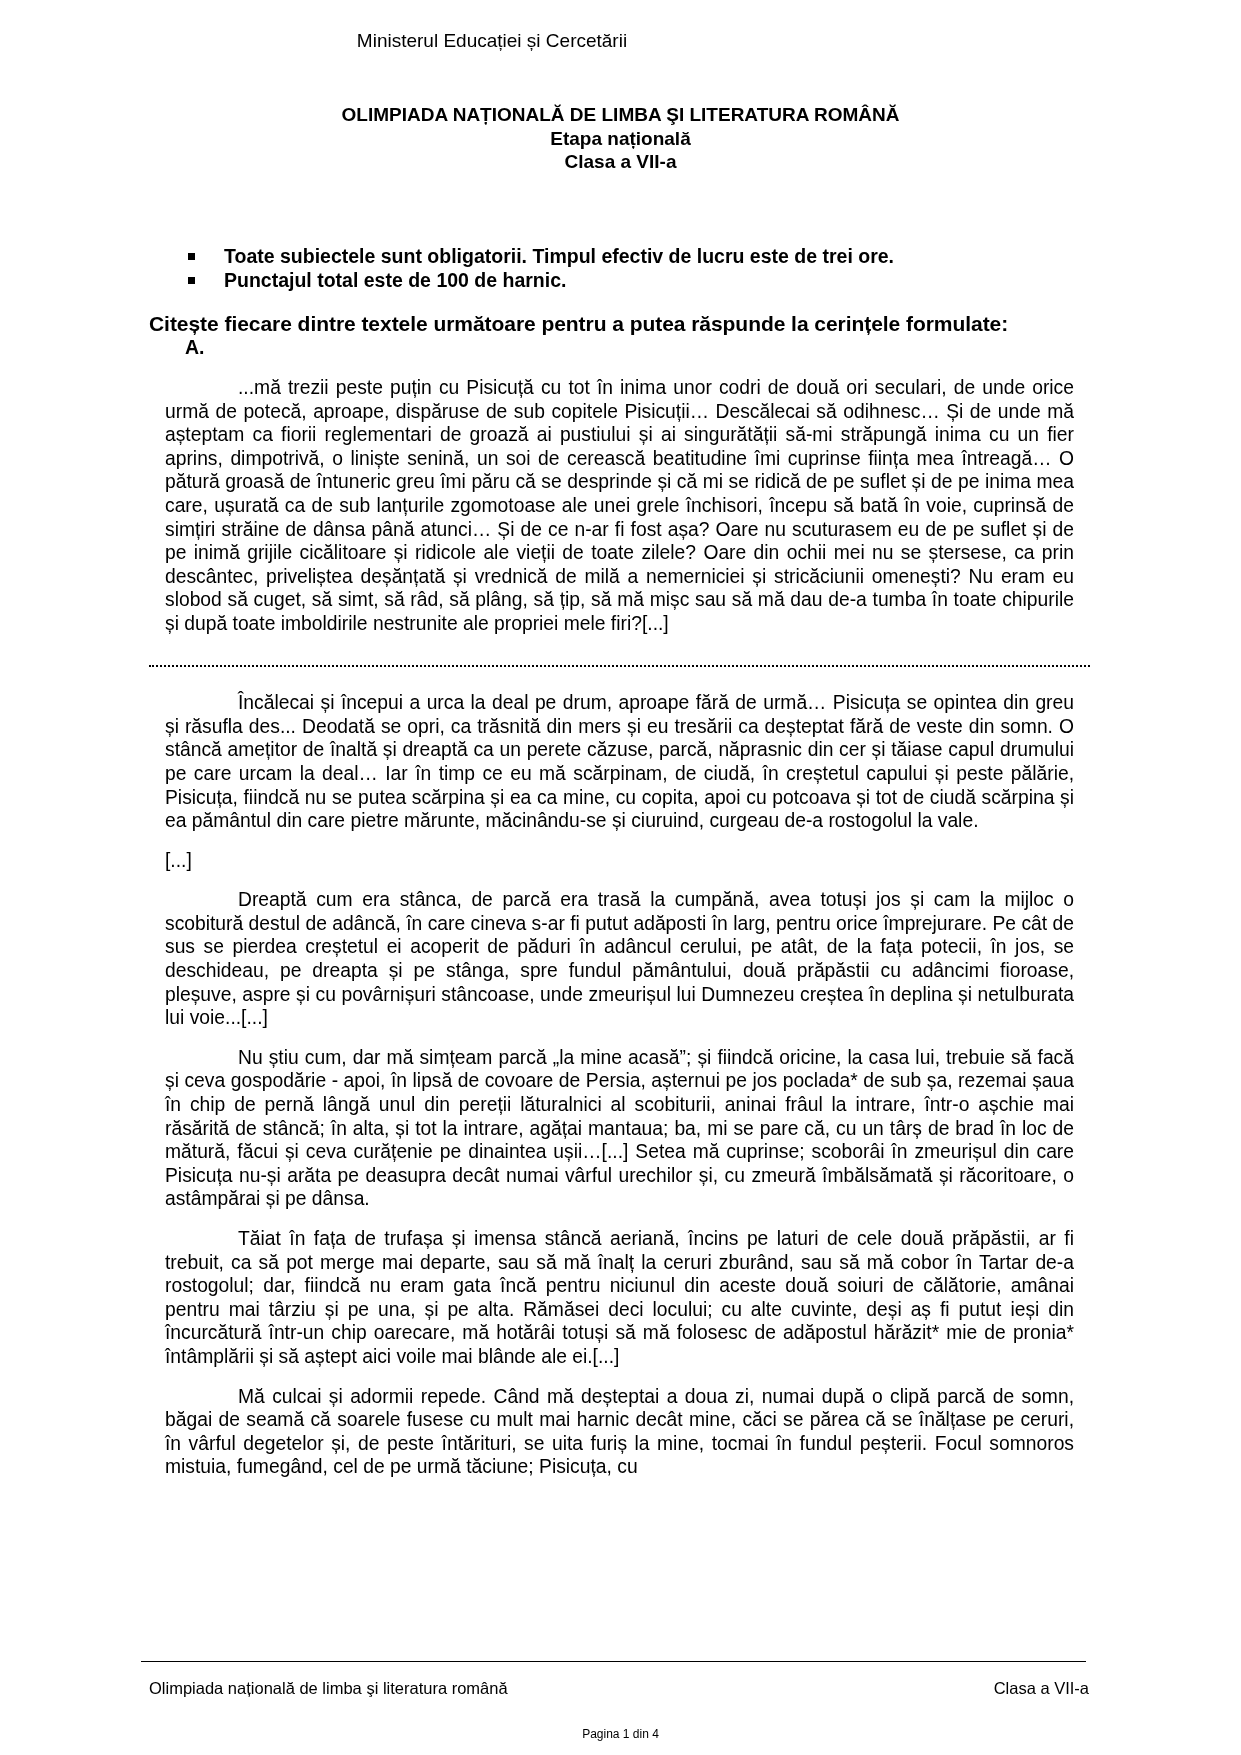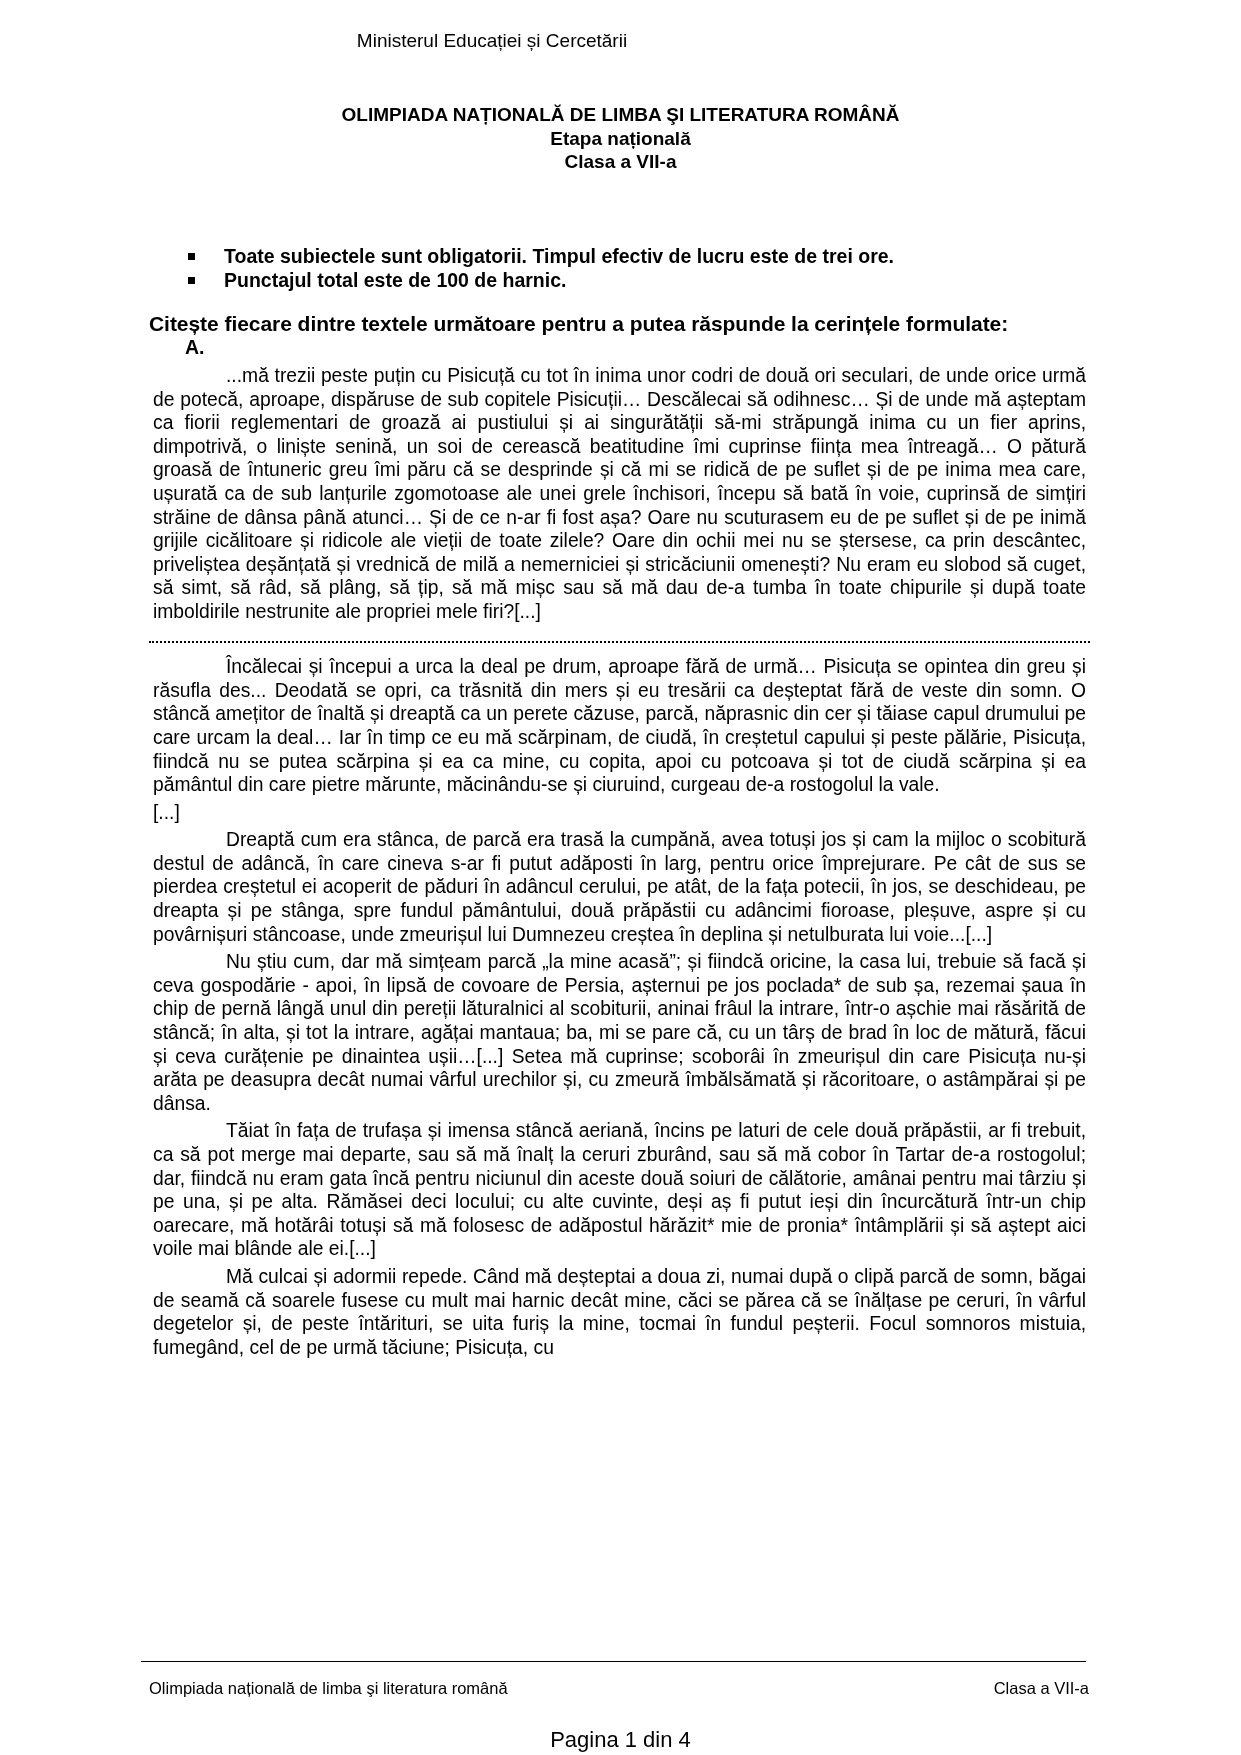--- a/index.html
+++ b/index.html
@@ -29,41 +29,41 @@
     position: absolute; top: 312px; left: 149px; font-weight: bold; font-size: 21px;
     white-space: nowrap; letter-spacing: -0.05px;
   }
   .section-label {
     position: absolute; top: 336px; left: 185px; font-weight: bold; font-size: 19.5px;
   }
   .text-body {
     position: absolute; top: 360px; left: 149px; width: 941px;
     font-size: 19.3px; line-height: 23.6px; text-align: justify;
   }
-  .text-body p { margin: 4px; text-indent: 73px; }
+  .text-body p { margin: 16px; text-indent: 73px; }
   .text-body p.noindent { text-indent: 0; }
   .dots {
     height: 23.6px; position: relative;
   }
   .dots::after {
     content: ""; position: absolute; left: 0; right: 0; top: 13px;
     border-top: 2px dotted #000;
   }
   .footer-rule {
     position: absolute; top: 1661px; left: 141px; width: 945px; height: 0;
     border-top: 1.5px solid #000;
   }
   .footer-left {
     position: absolute; top: 1679px; left: 149px; font-size: 16.5px;
   }
   .footer-right {
     position: absolute; top: 1679px; right: 152px; font-size: 16.5px;
   }
   .page-number {
-    position: absolute; top: 1727px; left: 0; width: 1241px; text-align: center; font-size: 22px;
+    position: absolute; top: 1727px; left: 0; width: 1241px; text-align: center; font-size: 12px;
   }
 </style>
 </head>
 <body>
 
 <div class="page">
 
   <div class="ministry">Ministerul Educației și Cercetării</div>
 
   <div class="title-block">

